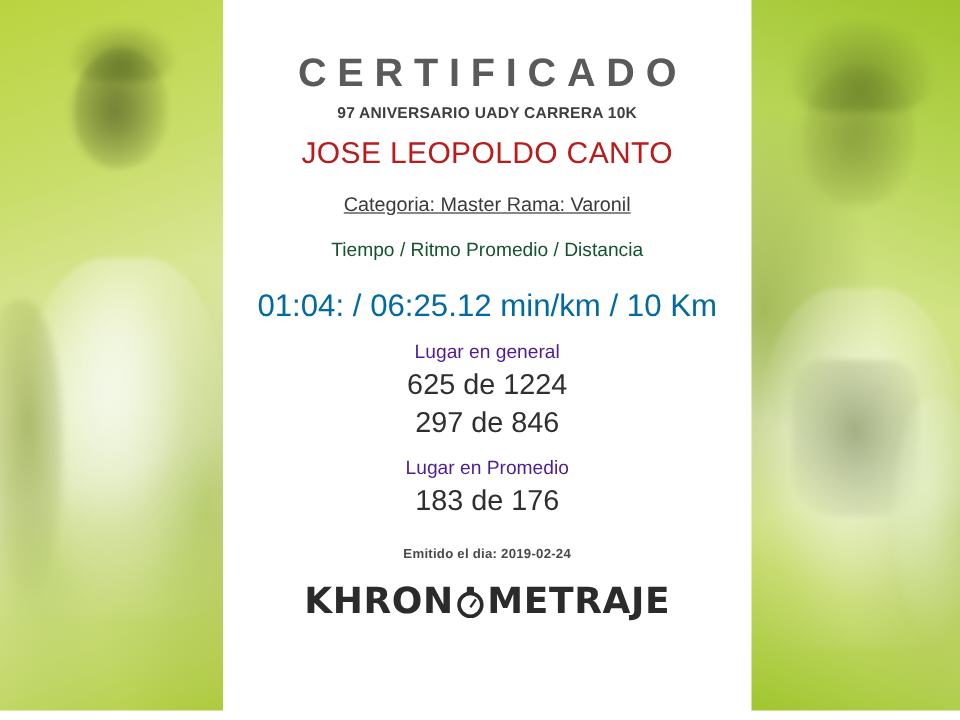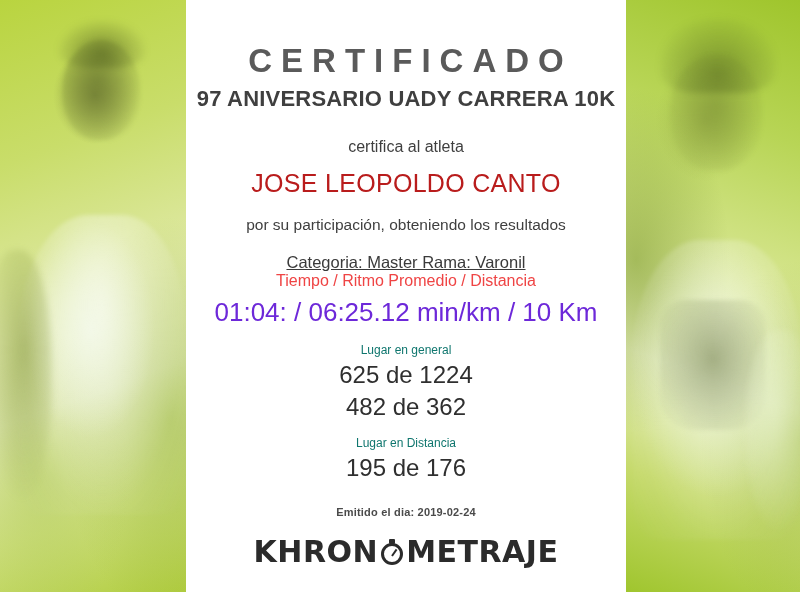--- a/index.html
+++ b/index.html
@@ -151,21 +151,21 @@
   .title {
     margin-top: 42px;
     font-size: 33px;
     font-weight: bold;
     letter-spacing: 9px;
     color: #5a5a5a;
     text-indent: 9px;
   }
   .subtitle {
     margin-top: 6px;
-    font-size: 22px;
+    font-size: 13px;
     font-weight: bold;
     letter-spacing: 0.2px;
     color: #3f3f3f;
   }
   .line-certifica {
     margin-top: 26px;
     font-size: 16px;
     color: #3f3f3f;
   }
   .athlete-name {
@@ -179,32 +179,33 @@
     font-size: 15.5px;
     color: #3f3f3f;
   }
   .line-categoria {
     margin-top: 19px;
     font-size: 16.5px;
     color: #3a3a3a;
     text-decoration: underline;
   }
   .label-metrics {
+    margin-top: 19px;
     font-size: 16px;
-    color: #ef4444;
+    color: #14532d;
   }
   .value-metrics {
-    margin-top: 7px;
+    margin-top: 21px;
     font-size: 26px;
-    color: #6d28d9;
+    color: #0369a1;
   }
   .rank-label {
     margin-top: 15px;
-    font-size: 12px;
-    color: #0f766e;
+    font-size: 16px;
+    color: #4c1d95;
   }
   .rank-value {
     margin-top: 4px;
     font-size: 24px;
     color: #2f2f2f;
     text-align: center;
   }
   .issued {
     margin-top: 24px;
     font-size: 11px;
@@ -281,35 +282,33 @@
     <div class="shape-torso"></div>
     <div class="shape-top"></div>
     <div class="shape-arm"></div>
   </div>
 
   <div class="content">
 
     <div class="title">CERTIFICADO</div>
     <div class="subtitle">97 ANIVERSARIO UADY CARRERA 10K</div>
 
-    <div class="line-certifica">certifica al atleta</div>
     <div class="athlete-name">JOSE LEOPOLDO CANTO</div>
-    <div class="line-participacion">por su participación, obteniendo los resultados</div>
     <div class="line-categoria">Categoria: Master Rama: Varonil</div>
 
     <div class="label-metrics">Tiempo / Ritmo Promedio / Distancia</div>
     <div class="value-metrics">01:04: / 06:25.12 min/km / 10 Km</div>
 
     <div class="rank-label">Lugar en general</div>
     <div class="rank-value">625 de 1224</div>
 
-    <div class="rank-value">482 de 362</div>
-
-    <div class="rank-label">Lugar en Distancia</div>
-    <div class="rank-value">195 de 176</div>
+    <div class="rank-value">297 de 846</div>
+
+    <div class="rank-label">Lugar en Promedio</div>
+    <div class="rank-value">183 de 176</div>
 
     <div class="issued">Emitido el dia: 2019-02-24</div>
 
     <div class="logo">
       <span class="logo-text">KHRON</span>
       <span class="logo-stopwatch">
         <span class="crown"></span>
         <span class="dial"></span>
         <span class="hand"></span>
       </span>

